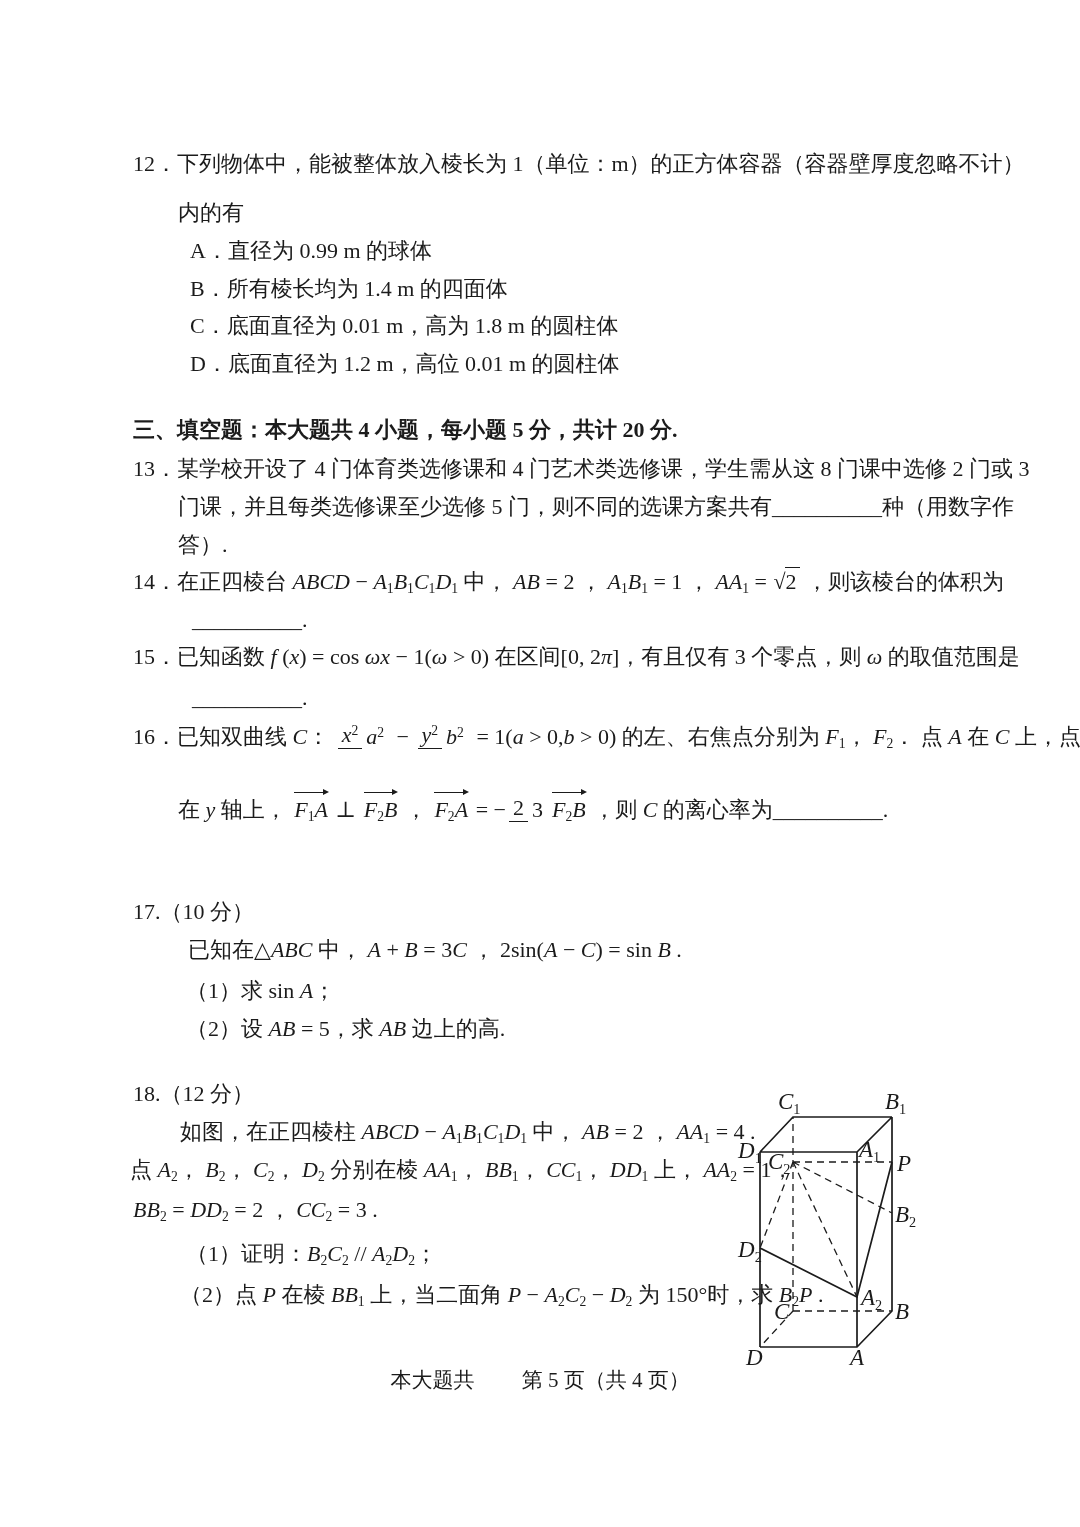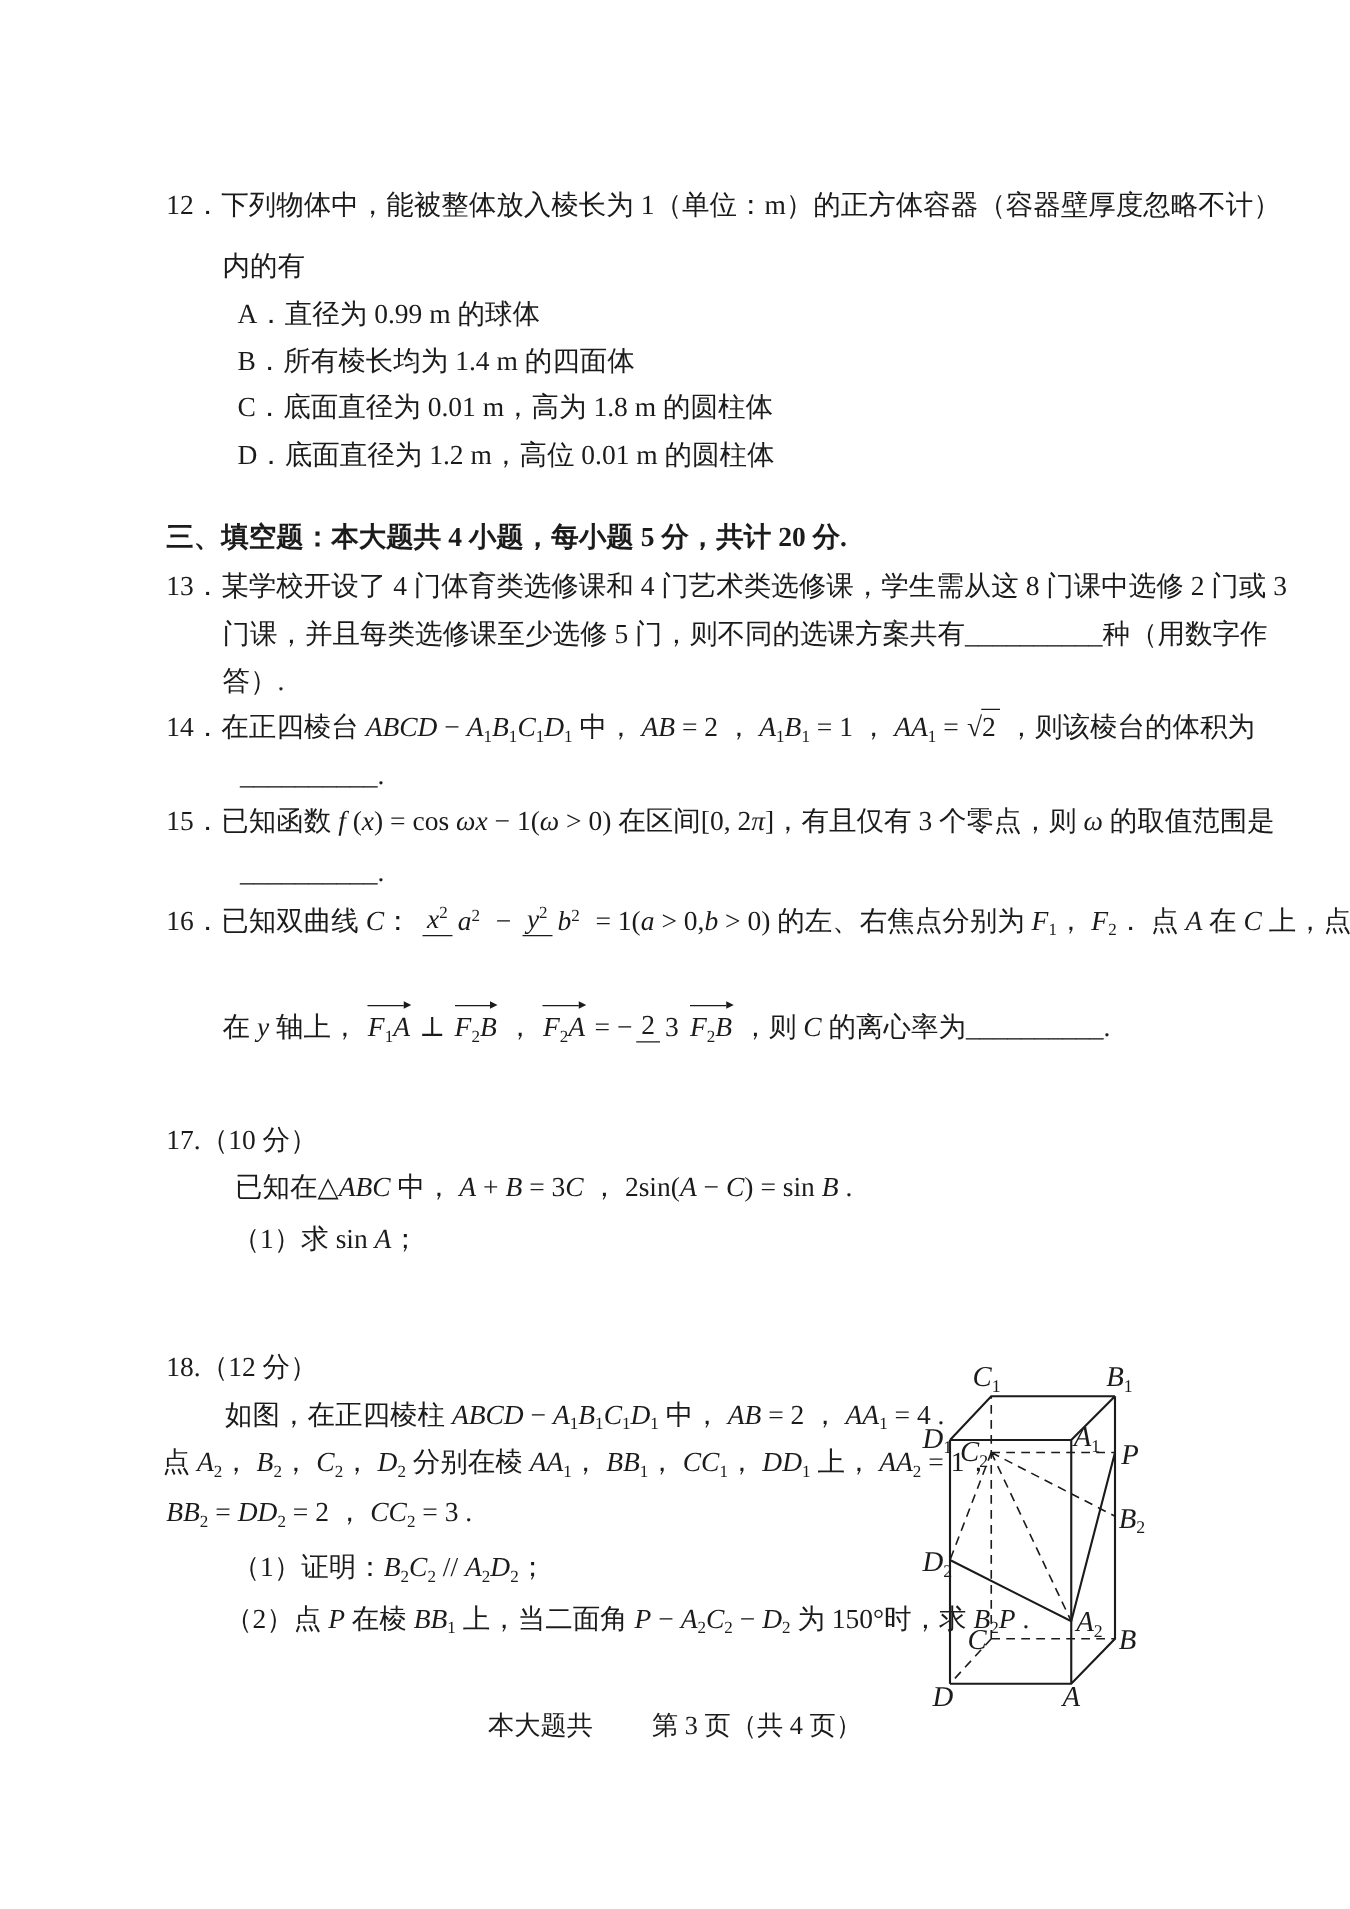--- a/index.html
+++ b/index.html
@@ -28,21 +28,21 @@
   }
   .fnum{display:block;padding:0 4px 1px 4px;border-bottom:1.4px solid #1b1b1b;}
   .fden{display:block;padding:1px 4px 0 4px;}
 
   
   .sqrt{display:inline-block;white-space:nowrap;margin:0 1px;}
   .rad{display:inline-block;transform:translateY(-0.5px);}
   .sqa{display:inline-block;border-top:1.4px solid #1b1b1b;padding:0 3px 0 1px;margin-left:-1px;}
 
   
-  .vec{position:relative;display:inline-block;margin:16px 2px;}
+  .vec{position:relative;display:inline-block;margin:4px 2px;}
   .vec::before{content:"";position:absolute;left:0;right:5px;top:-4px;border-top:1.3px solid #1b1b1b;}
   .vec::after{content:"";position:absolute;right:-1px;top:-7.5px;width:0;height:0;
     border-top:3.5px solid transparent;border-bottom:3.5px solid transparent;border-left:6px solid #1b1b1b;}
 
   .figure{position:absolute;left:738px;top:1085px;width:185px;height:315px;}
   .figure svg{position:absolute;left:0;top:0;}
   .fig-label{position:absolute;font-size:23px;white-space:nowrap;line-height:1.1;}
 
   .footer{position:absolute;left:0;top:1366px;width:100%;text-align:center;font-size:21px;}
   .footer span{display:inline-block;}
@@ -81,20 +81,21 @@
       </span> = 1(<i>a</i> &gt; 0,<i>b</i> &gt; 0) 的左、右焦点分别为 <i>F</i><sub>1</sub>， <i>F</i><sub>2</sub>． 点 <i>A</i> 在 <i>C</i> 上，点 <i>B</i></div>
   <div class="line" style="left:178px;top:792px">在 <i>y</i> 轴上， <span class="vec"><i>F</i><sub>1</sub><i>A</i></span> ⊥ <span class="vec"><i>F</i><sub>2</sub><i>B</i></span> ， <span class="vec"><i>F</i><sub>2</sub><i>A</i></span> = −<span class="frac">
         <span class="fnum">2</span>
         <span class="fden">3</span>
       </span><span class="vec"><i>F</i><sub>2</sub><i>B</i></span> ，则 <i>C</i> 的离心率为__________.</div>
 
 
   <div class="line" style="left:133px;top:898px">17.（10 分）</div>
   <div class="line" style="left:188px;top:936px">已知在△<i>ABC</i> 中， <i>A</i> + <i>B</i> = 3<i>C</i> ， 2sin(<i>A</i> − <i>C</i>) = sin <i>B</i> .</div>
   <div class="line" style="left:186px;top:977px">（1）求 sin <i>A</i>；</div>
+  <div class="line" style="left:186px;top:1015px">（2）设 <i>AB</i> = 5，求 <i>AB</i> 边上的高.</div>
 
   <div class="line" style="left:133px;top:1080px">18.（12 分）</div>
   <div class="line" style="left:180px;top:1118px">如图，在正四棱柱 <i>ABCD</i> − <i>A</i><sub>1</sub><i>B</i><sub>1</sub><i>C</i><sub>1</sub><i>D</i><sub>1</sub> 中， <i>AB</i> = 2 ， <i>AA</i><sub>1</sub> = 4 .</div>
   <div class="line" style="left:130px;top:1156px">点 <i>A</i><sub>2</sub>， <i>B</i><sub>2</sub>， <i>C</i><sub>2</sub>， <i>D</i><sub>2</sub> 分别在棱 <i>AA</i><sub>1</sub>， <i>BB</i><sub>1</sub>， <i>CC</i><sub>1</sub>， <i>DD</i><sub>1</sub> 上， <i>AA</i><sub>2</sub> = 1，</div>
   <div class="line" style="left:133px;top:1196px"><i>BB</i><sub>2</sub> = <i>DD</i><sub>2</sub> = 2 ， <i>CC</i><sub>2</sub> = 3 .</div>
   <div class="line" style="left:186px;top:1240px">（1）证明：<i>B</i><sub>2</sub><i>C</i><sub>2</sub> // <i>A</i><sub>2</sub><i>D</i><sub>2</sub>；</div>
   <div class="line" style="left:180px;top:1281px">（2）点 <i>P</i> 在棱 <i>BB</i><sub>1</sub> 上，当二面角 <i>P</i> − <i>A</i><sub>2</sub><i>C</i><sub>2</sub> − <i>D</i><sub>2</sub> 为 150°时，求 <i>B</i><sub>2</sub><i>P</i> .</div>
 
   <div class="figure">
     <svg width="185" height="315" viewBox="0 0 185 315">
@@ -113,16 +114,16 @@
     <span class="fig-label" style="left:0px;top:152px"><i>D</i><sub>2</sub></span>
     <span class="fig-label" style="left:123px;top:200px"><i>A</i><sub>2</sub></span>
     <span class="fig-label" style="left:36px;top:214px"><i>C</i></span>
     <span class="fig-label" style="left:157px;top:214px"><i>B</i></span>
     <span class="fig-label" style="left:8px;top:260px"><i>D</i></span>
     <span class="fig-label" style="left:112px;top:260px"><i>A</i></span>
   </div>
 
   <div class="footer">
     <span>本大题共</span>
-    <span class="gap">第 3 页（共 4 页）</span>
+    <span class="gap">第 5 页（共 4 页）</span>
   </div>
 
 </div>
 
 </body></html>

